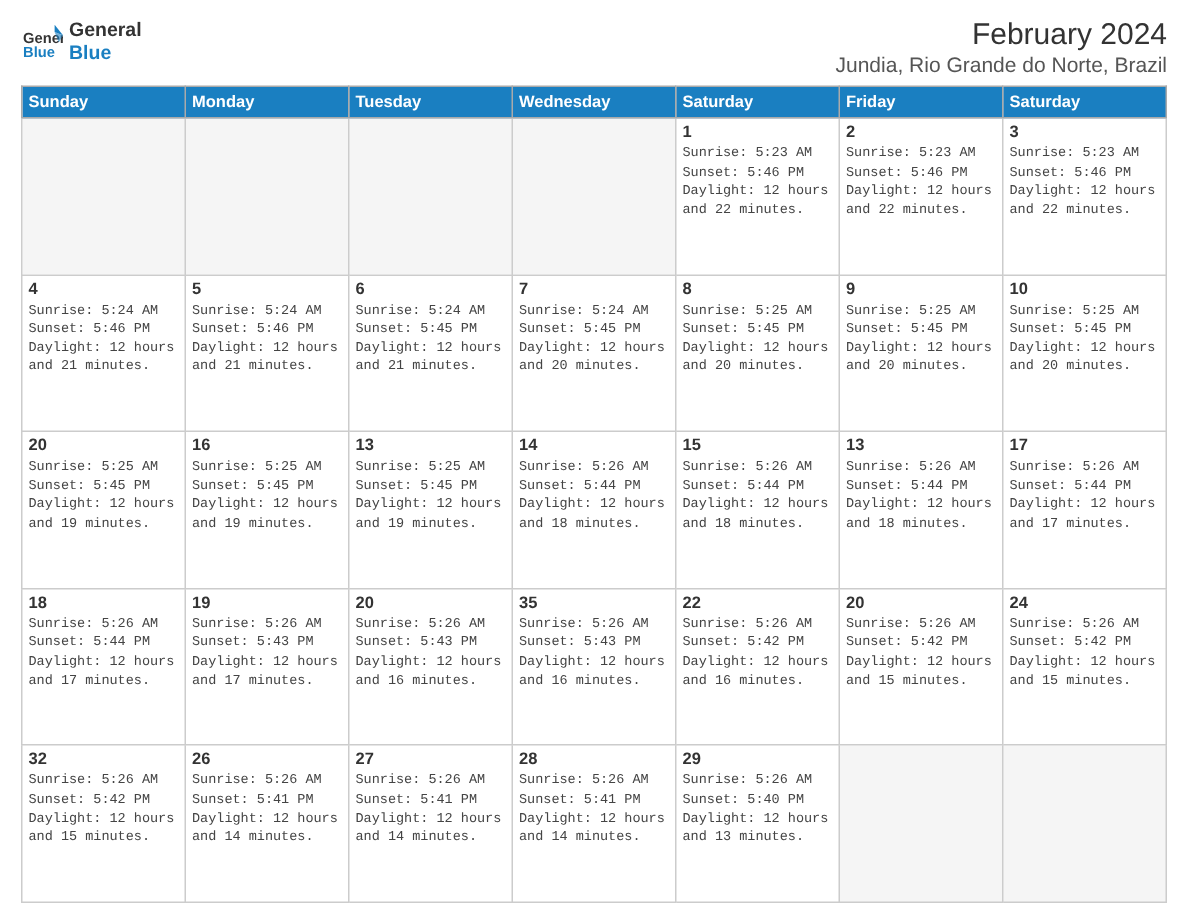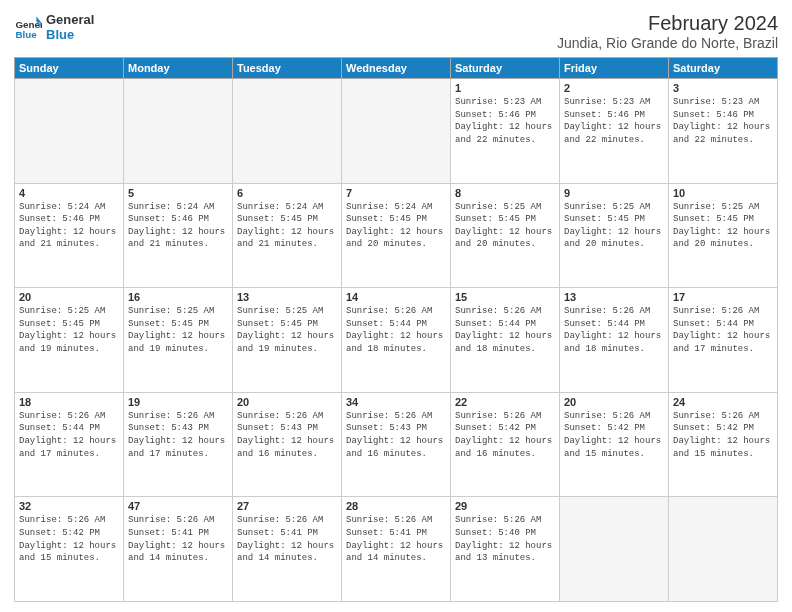--- a/index.html
+++ b/index.html
@@ -269,21 +269,21 @@
 and 17 minutes.</div>
           </td>
           <td>
             <span class="day-num">20</span>
             <div class="day-info" style="white-space: pre-line;">Sunrise: 5:26 AM
 Sunset: 5:43 PM
 Daylight: 12 hours
 and 16 minutes.</div>
           </td>
           <td>
-            <span class="day-num">34</span>
+            <span class="day-num">35</span>
             <div class="day-info" style="white-space: pre-line;">Sunrise: 5:26 AM
 Sunset: 5:43 PM
 Daylight: 12 hours
 and 16 minutes.</div>
           </td>
           <td>
             <span class="day-num">22</span>
             <div class="day-info" style="white-space: pre-line;">Sunrise: 5:26 AM
 Sunset: 5:42 PM
 Daylight: 12 hours
@@ -306,21 +306,21 @@
         </tr>
         <tr>
           <td>
             <span class="day-num">32</span>
             <div class="day-info" style="white-space: pre-line;">Sunrise: 5:26 AM
 Sunset: 5:42 PM
 Daylight: 12 hours
 and 15 minutes.</div>
           </td>
           <td>
-            <span class="day-num">47</span>
+            <span class="day-num">26</span>
             <div class="day-info" style="white-space: pre-line;">Sunrise: 5:26 AM
 Sunset: 5:41 PM
 Daylight: 12 hours
 and 14 minutes.</div>
           </td>
           <td>
             <span class="day-num">27</span>
             <div class="day-info" style="white-space: pre-line;">Sunrise: 5:26 AM
 Sunset: 5:41 PM
 Daylight: 12 hours

